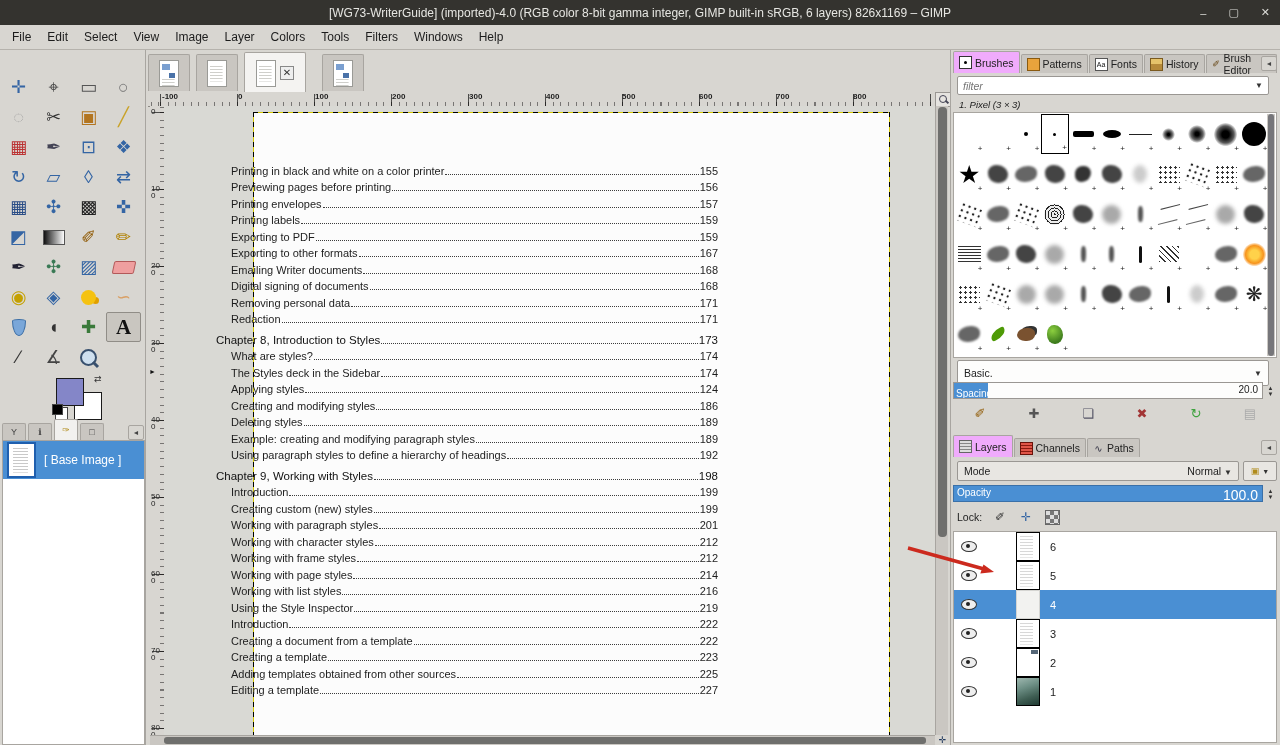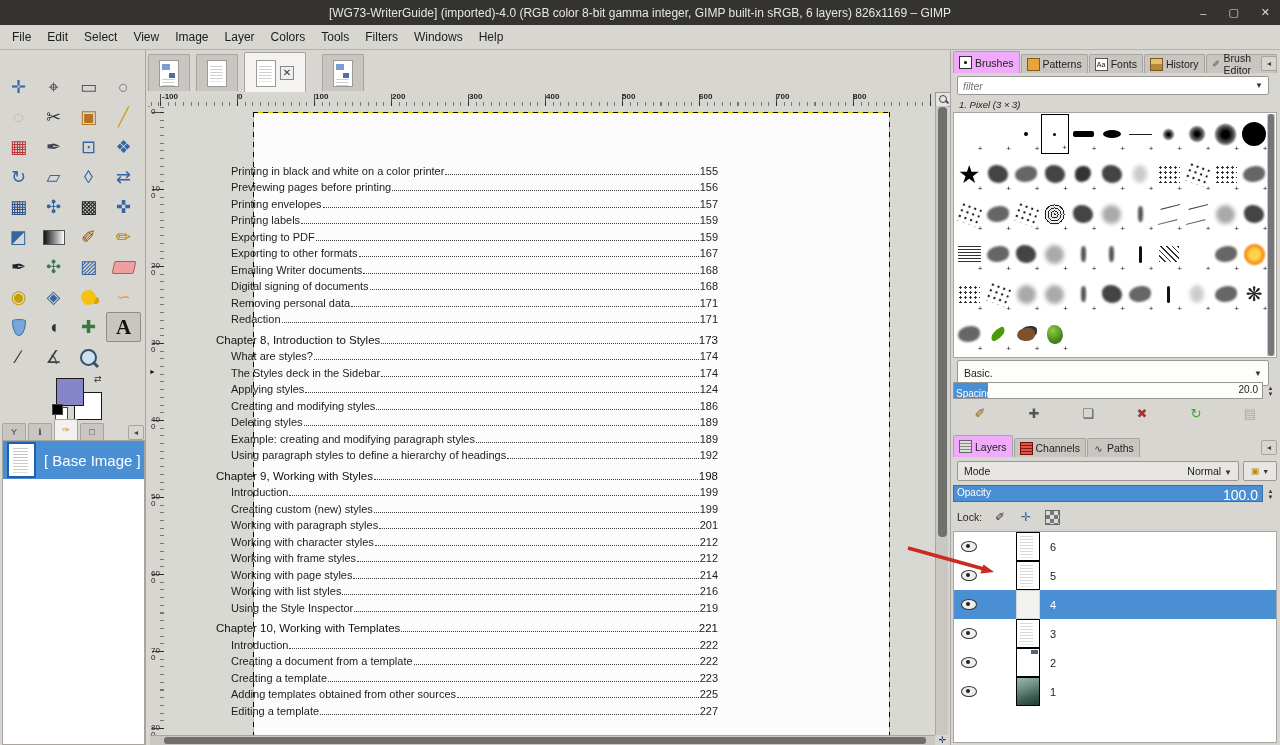--- a/index.html
+++ b/index.html
@@ -41,21 +41,21 @@
             display:flex;align-items:center;justify-content:center;font-size:9px;color:#444;}
   .dock-tab.active{background:#f2f1ef;height:20px;}
   .dock-collapse{margin-left:auto;width:14px;height:13px;border:1px solid #a8a5a0;background:#d8d6d1;font-size:7px;color:#444;
                  display:flex;align-items:center;justify-content:center;border-radius:2px;}
   .images-list{position:absolute;left:2px;top:390px;width:141px;height:303px;background:#fff;border:1px solid #a8a5a0;}
   .image-row{height:38px;display:flex;align-items:center;gap:8px;padding-left:4px;}
   .image-row.selected{background:#4a8fd3;color:#fff;}
   .image-row .doc-thumb{width:25px;height:32px;background:#fff;border:2px solid #1f5fae;
      background-image:repeating-linear-gradient(0deg,#c9c9c9 0 1px,transparent 1px 3px);
      background-size:60% 80%;background-repeat:no-repeat;background-position:4px 3px;}
-  .image-row .lbl{font-size:15px;}
+  .image-row .lbl{font-size:12px;}
   
   .canvas-region{position:absolute;left:146px;top:50px;width:804px;height:695px;background:#d8d6d1;}
   .img-tabs{position:absolute;left:0;top:0;width:804px;height:42px;}
   .img-tab{position:absolute;top:4px;height:36px;width:40px;background:#c9c6c1;border:1px solid #a8a5a0;border-bottom:none;
            border-radius:2px 2px 0 0;display:flex;align-items:center;justify-content:center;gap:4px;}
   .img-tab.active{top:2px;height:40px;background:#f4f3f1;}
   .mini-page{width:18px;height:25px;background:#fff;border:1px solid #9a9a96;
      background-image:repeating-linear-gradient(0deg,#cfcfcb 0 1px,transparent 1px 3px);
      background-size:70% 70%;background-repeat:no-repeat;background-position:2px 3px;}
   .mini-page.pic{background-image:linear-gradient(#7a9fd0 0 0),linear-gradient(#4a72a8 0 0),repeating-linear-gradient(0deg,#cfcfcb 0 1px,transparent 1px 3px);
@@ -566,25 +566,20 @@
           <div class="toc-row">
           <span class="tt">Working with list styles</span>
           <span class="lead"></span>
           <span class="pn">216</span>
         </div>
           <div class="toc-row">
           <span class="tt">Using the Style Inspector</span>
           <span class="lead"></span>
           <span class="pn">219</span>
         </div>
-          <div class="toc-row chapter">
-          <span class="tt">Chapter 10, Working with Templates</span>
-          <span class="lead"></span>
-          <span class="pn">221</span>
-        </div>
           <div class="toc-row">
           <span class="tt">Introduction</span>
           <span class="lead"></span>
           <span class="pn">222</span>
         </div>
           <div class="toc-row">
           <span class="tt">Creating a document from a template</span>
           <span class="lead"></span>
           <span class="pn">222</span>
         </div>

